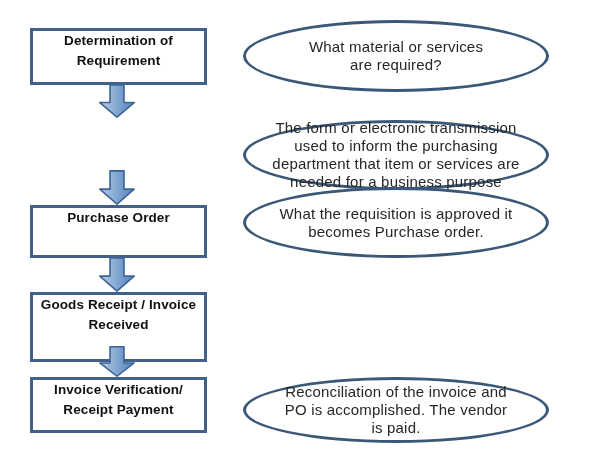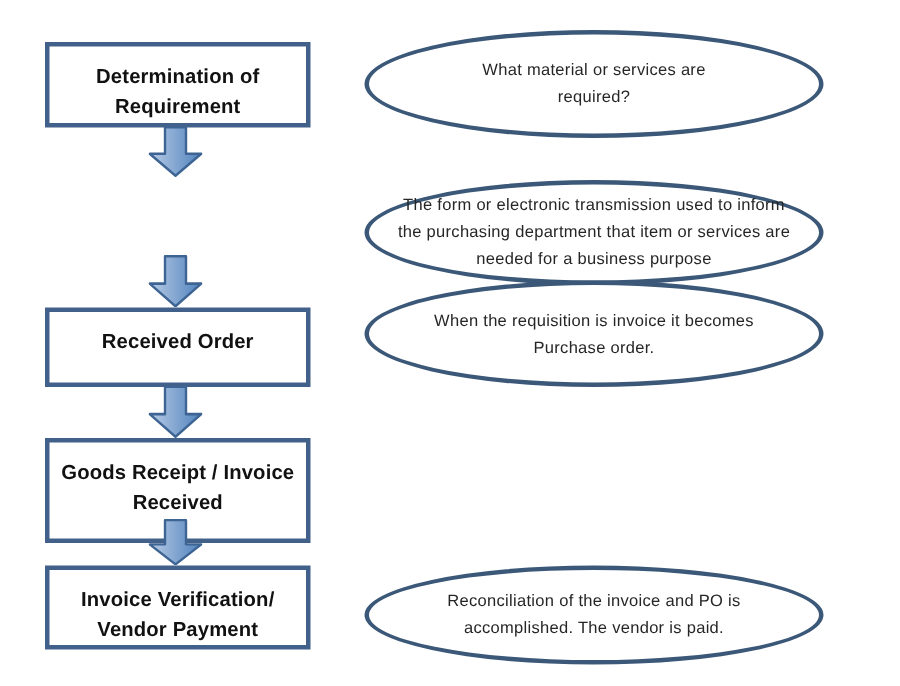--- a/index.html
+++ b/index.html
@@ -28,21 +28,20 @@
   .box{
     position:absolute;
     left:30px;
     width:177px;
     border:3px solid var(--box-border);
     background:#ffffff;
     box-sizing:border-box;
     display:flex;
     justify-content:center;
     align-items:flex-start;
-    padding-top:10px;
   }
   .box-label{
     font-weight:bold;
     font-size:13.5px;
     line-height:20px;
     color:var(--box-text);
     text-align:center;
     letter-spacing:0.1px;
   }
   .box1{top:28px;height:57px}
@@ -76,21 +75,21 @@
     width:306px;
     border:3px solid var(--ellipse-border);
     border-radius:50%;
     background:#ffffff;
     box-sizing:border-box;
     display:flex;
     align-items:center;
     justify-content:center;
   }
   .ellipse-text{
-    font-size:11px;
+    font-size:15px;
     line-height:18px;
     color:var(--ellipse-text);
     text-align:center;
     letter-spacing:0.2px;
   }
   .e1{top:20px;height:72px}
   .e2{top:120px;height:70px}
   .e3{top:187px;height:71px}
   .e4{top:281px;height:65px}
   .e5{top:377px;height:66px}
@@ -125,36 +124,36 @@
   </div>
 
   <svg class="arrow a2" viewBox="0 0 36 33" preserveAspectRatio="none">
     <polygon points="11,0.8 25,0.8 25,18 35.2,18 18,32.2 0.8,18 11,18"></polygon>
   </svg>
   <div class="ellipse e2">
     <span class="ellipse-text">The form or electronic transmission used to inform the purchasing department that item or services are needed for a business purpose</span>
   </div>
 
   <div class="box box3">
-    <span class="box-label">Received Order</span>
+    <span class="box-label">Purchase Order</span>
   </div>
   <svg class="arrow a3" viewBox="0 0 36 33" preserveAspectRatio="none">
     <polygon points="11,0.8 25,0.8 25,18 35.2,18 18,32.2 0.8,18 11,18"></polygon>
   </svg>
   <div class="ellipse e3">
-    <span class="ellipse-text">When the requisition is invoice it becomes Purchase order.</span>
+    <span class="ellipse-text">What the requisition is approved it becomes Purchase order.</span>
   </div>
 
   <div class="box box4">
     <span class="box-label">Goods Receipt / Invoice Received</span>
   </div>
   <svg class="arrow a4" viewBox="0 0 36 33" preserveAspectRatio="none">
     <polygon points="11,0.8 25,0.8 25,18 35.2,18 18,32.2 0.8,18 11,18"></polygon>
   </svg>
 
   <div class="box box5">
-    <span class="box-label">Invoice Verification/ Vendor Payment</span>
+    <span class="box-label">Invoice Verification/ Receipt Payment</span>
   </div>
   <div class="ellipse e5">
     <span class="ellipse-text">Reconciliation of the invoice and PO is accomplished. The vendor is paid.</span>
   </div>
 
 </div>
 
 </body></html>

